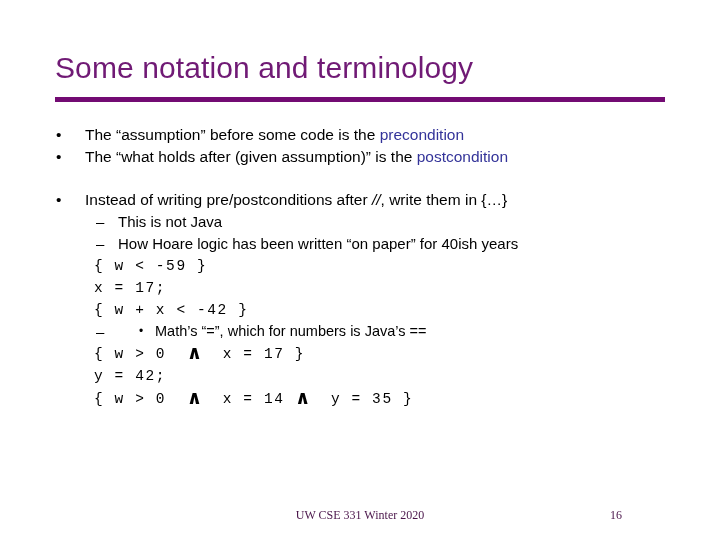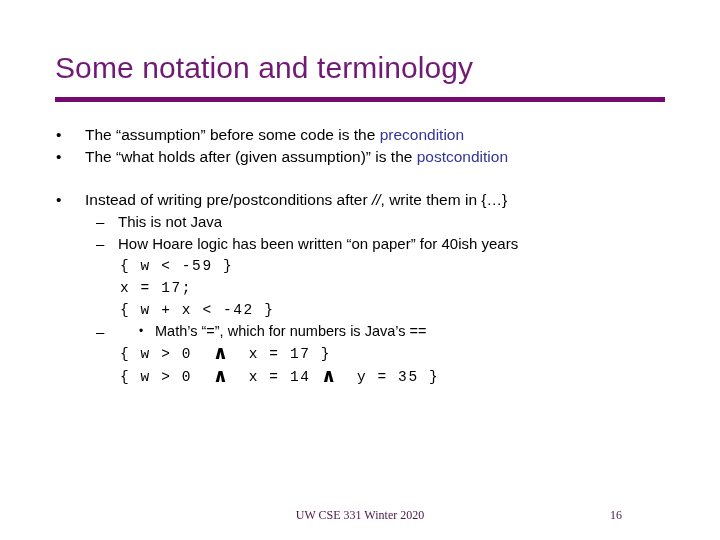--- a/index.html
+++ b/index.html
@@ -89,21 +89,21 @@
   .lvl3 > .marker {
     position: absolute;
     left: 139px;
     top: 0;
     font-size: 12px;
     line-height: 21px;
   }
 
   
   .code {
-    padding-left: 120px;
+    padding-left: 94px;
     font-family: "Liberation Mono", "DejaVu Sans Mono", monospace;
     font-size: 14.5px;
     line-height: 22px;
     letter-spacing: 1.6px;
     white-space: pre;
   }
   .code .andsym {
     font-family: "Liberation Serif", "DejaVu Serif", serif;
     font-size: 19px;
     font-weight: bold;
@@ -180,20 +180,21 @@
   <div class="line lvl2">
     <span class="marker">–</span>
   </div>
 
   <div class="line lvl3">
     <span class="marker">•</span><span>Math’s “=”, which for numbers is Java’s ==</span>
   </div>
 
   <div class="line code"><span>{ w &gt; 0  </span><span class="andsym">∧</span><span>  x = 17 }</span></div>
 
+  <div class="line code">y = 42;</div>
 
   <div class="line code"><span>{ w &gt; 0  </span><span class="andsym">∧</span><span>  x = 14 </span><span class="andsym">∧</span><span>  y = 35 }</span></div>
 
 </div>
 
 <div id="footer">
   <div id="footer-text">UW CSE 331 Winter 2020</div>
   <div id="footer-page">16</div>
 </div>
 

